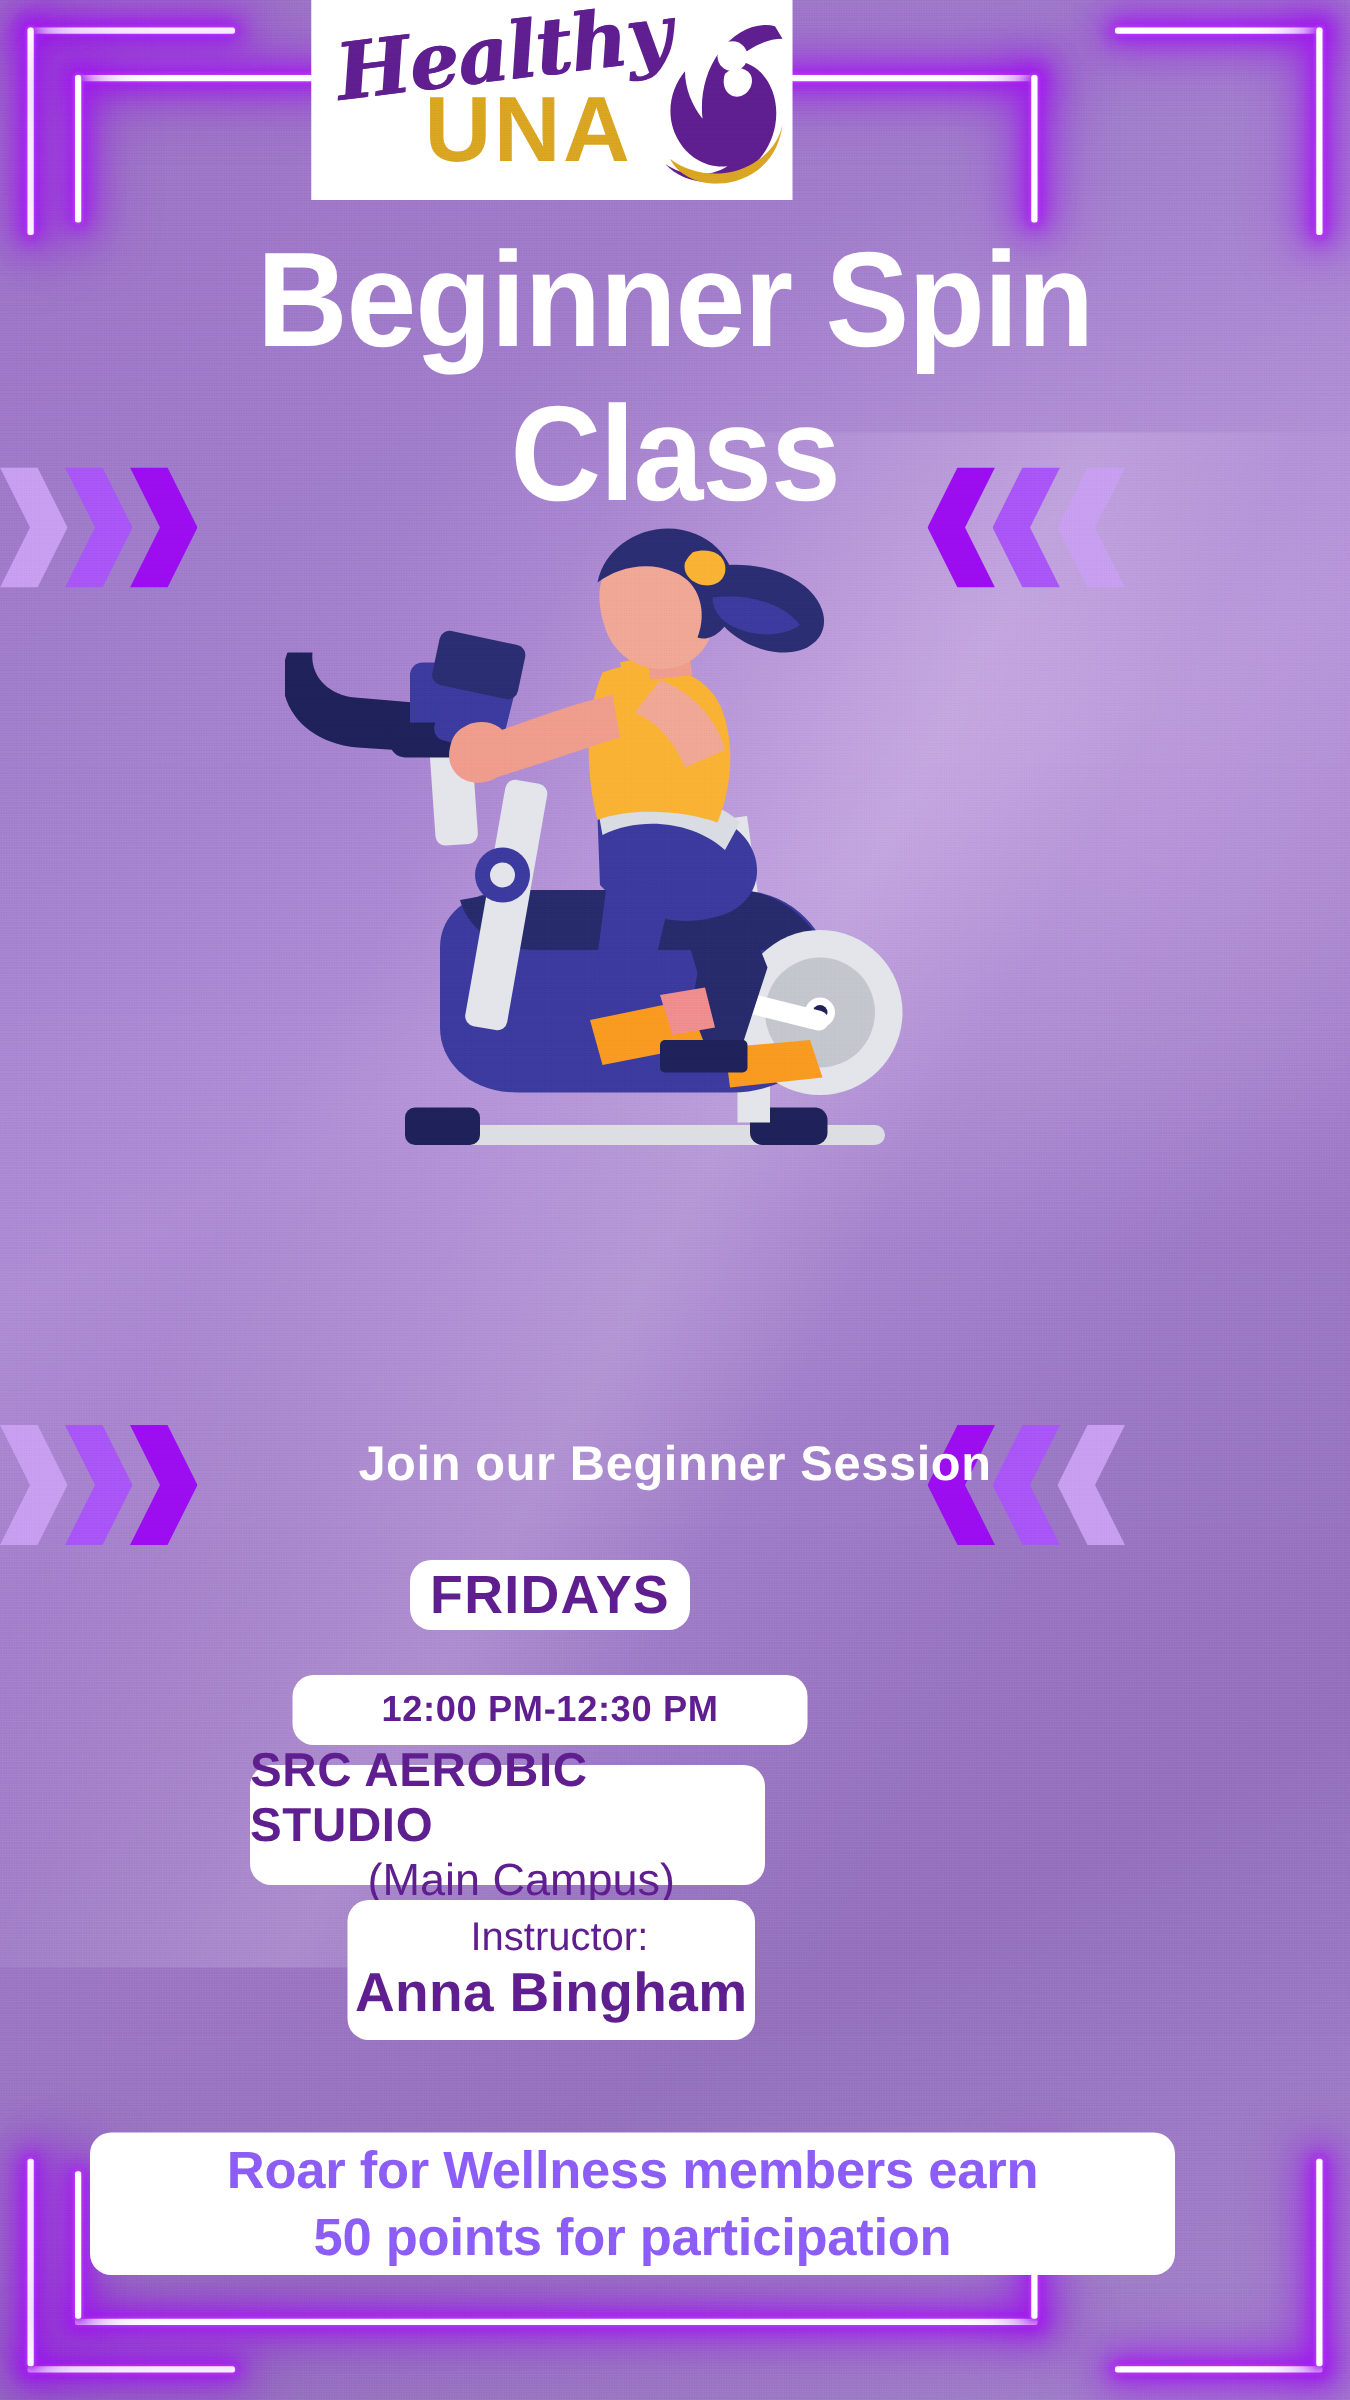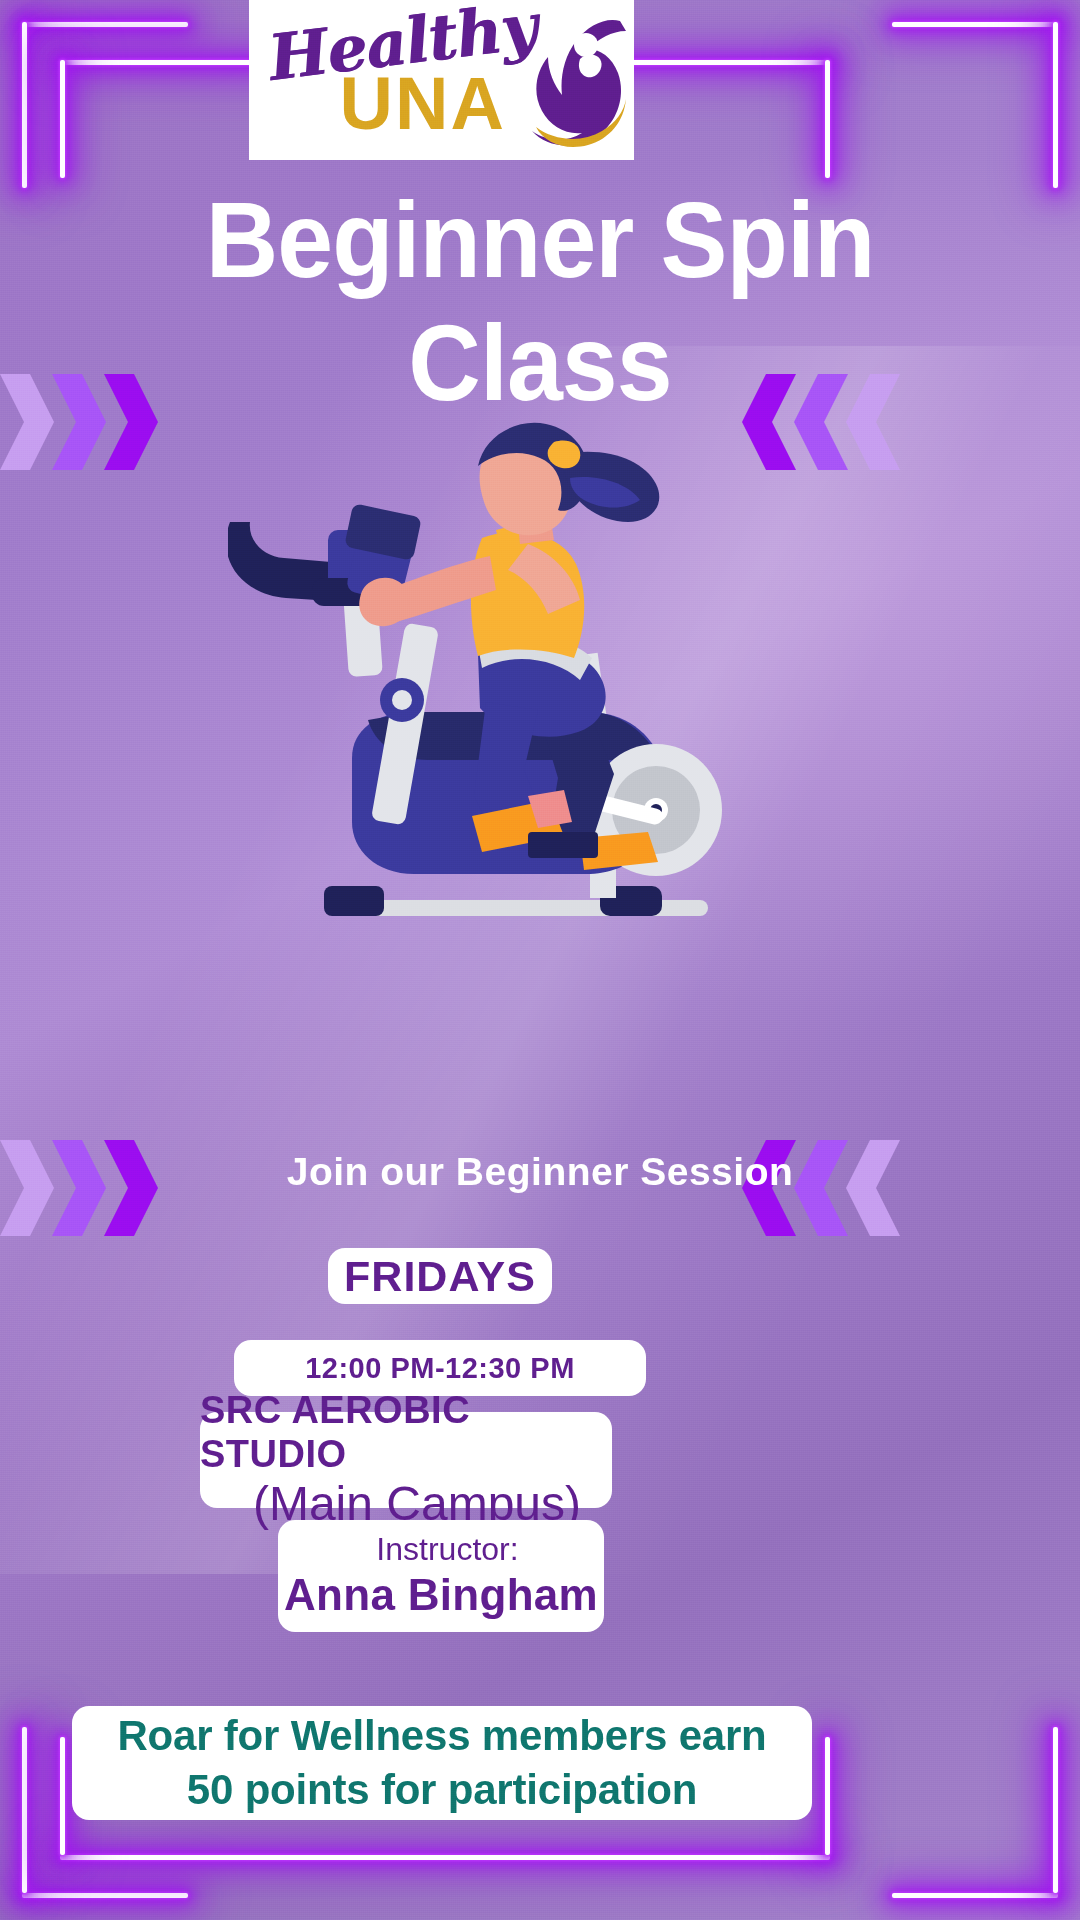--- a/index.html
+++ b/index.html
@@ -88,26 +88,26 @@
   }
   .badge{
     position:absolute;background:#ffffff;display:flex;flex-direction:column;
     align-items:center;justify-content:center;
     color:#5f1e8f;font-family:"Liberation Sans Narrow","Liberation Sans",sans-serif;border-radius:17px;
   }
   .b-fridays{left:328px;top:1248px;width:224px;height:56px;font-weight:700;font-size:43px;letter-spacing:1px;}
   .b-time{left:234px;top:1340px;width:412px;height:56px;font-weight:700;font-size:29px;letter-spacing:.5px;}
   .b-place{left:200px;top:1412px;width:412px;height:96px;}
   .b-place .l1{font-weight:700;font-size:38px;letter-spacing:.5px;line-height:1.16;}
-  .b-place .l2{font-weight:400;font-size:48px;line-height:1.16;margin-left:22px;}
+  .b-place .l2{font-weight:400;font-size:36px;line-height:1.16;margin-left:22px;}
   .b-instr{left:278px;top:1520px;width:326px;height:112px;}
   .b-instr .l1{font-weight:400;font-size:32px;line-height:1.2;margin-left:13px;}
   .b-instr .l2{font-weight:700;font-size:44px;line-height:1.2;letter-spacing:.3px;}
   .b-points{
-    left:72px;top:1706px;width:740px;height:114px;color:#0f766e;
+    left:72px;top:1706px;width:868px;height:114px;color:#8b5cf6;
     font-weight:700;font-size:42px;line-height:1.28;letter-spacing:-.2px;
   }
   .b-points .l1,.b-points .l2{white-space:nowrap;}
 </style>
 </head>
 <body>
 
 <div class="poster">
 
   <div class="sweep"></div>

